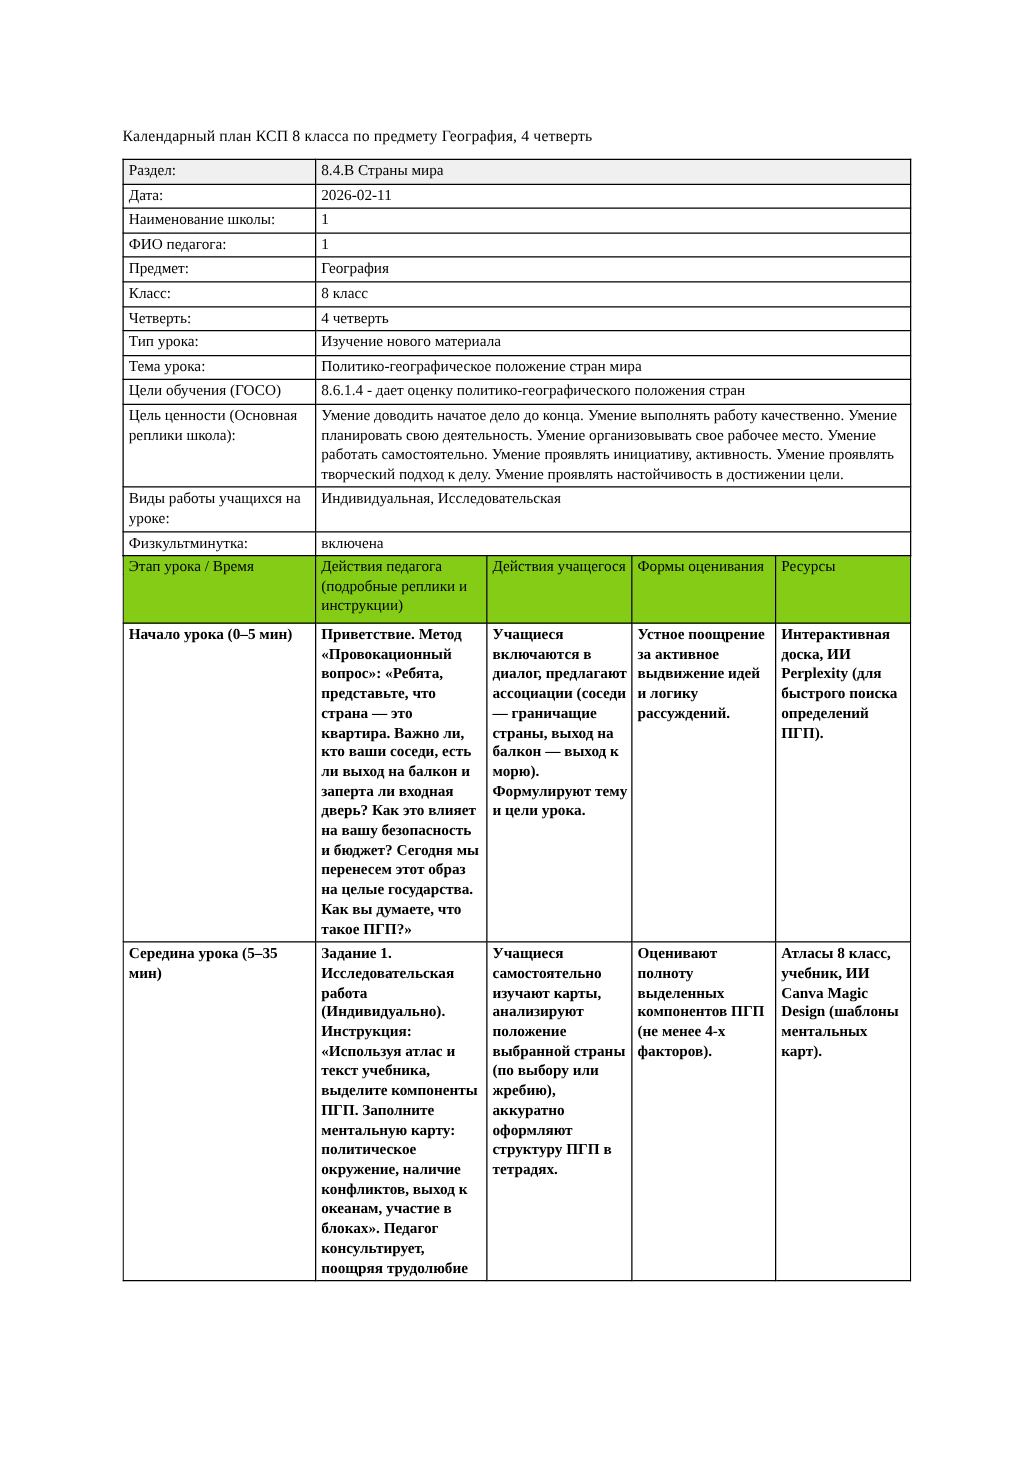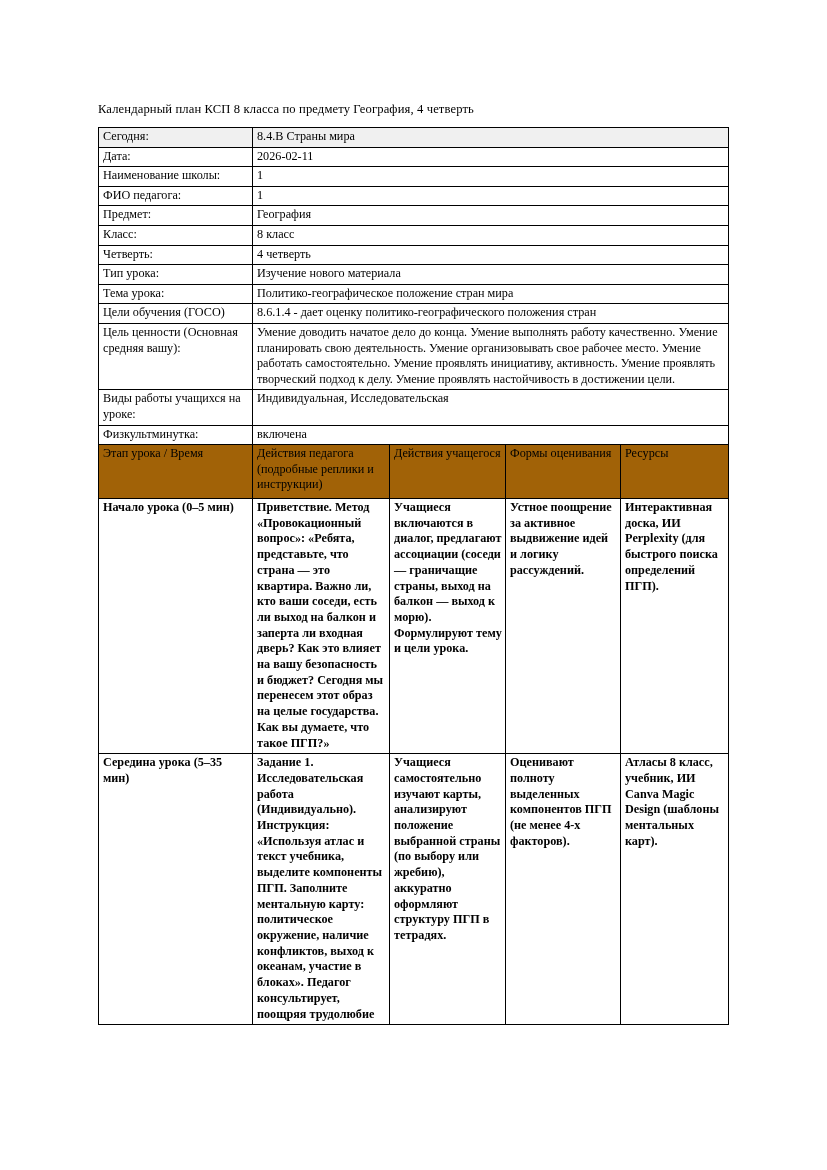--- a/index.html
+++ b/index.html
@@ -75,21 +75,21 @@
   }
 
   
   .flow-table col.c1 { width: 154px; }
   .flow-table col.c2 { width: 137px; }
   .flow-table col.c3 { width: 116px; }
   .flow-table col.c4 { width: 115px; }
   .flow-table col.c5 { width: 108px; }
 
   .flow-table thead td {
-    background: #a16207;
+    background: #84cc16;
     height: 50px;
   }
 
   .flow-table tbody td {
     line-height: 15.7px;
     font-weight: bold;
   }
 
   
   .clip-wrap {
@@ -111,21 +111,21 @@
 
     <div class="doc-title">Календарный план КСП 8 класса по предмету География, 4 четверть</div>
 
     <table class="doc-table info-table">
       <colgroup>
         <col class="c-label">
         <col class="c-value">
       </colgroup>
       <tbody>
           <tr class="shaded">
-            <td>Сегодня:</td>
+            <td>Раздел:</td>
             <td>8.4.В Страны мира</td>
           </tr>
           <tr>
             <td>Дата:</td>
             <td>2026-02-11</td>
           </tr>
           <tr>
             <td>Наименование школы:</td>
             <td>1</td>
           </tr>
@@ -151,21 +151,21 @@
           </tr>
           <tr>
             <td>Тема урока:</td>
             <td>Политико-географическое положение стран мира</td>
           </tr>
           <tr>
             <td>Цели обучения (ГОСО)</td>
             <td>8.6.1.4 - дает оценку политико-географического положения стран</td>
           </tr>
           <tr>
-            <td>Цель ценности (Основная средняя вашу):</td>
+            <td>Цель ценности (Основная реплики школа):</td>
             <td>Умение доводить начатое дело до конца. Умение выполнять работу качественно. Умение планировать свою деятельность. Умение организовывать свое рабочее место. Умение работать самостоятельно. Умение проявлять инициативу, активность. Умение проявлять творческий подход к делу. Умение проявлять настойчивость в достижении цели.</td>
           </tr>
           <tr>
             <td>Виды работы учащихся на уроке:</td>
             <td>Индивидуальная, Исследовательская</td>
           </tr>
           <tr>
             <td>Физкультминутка:</td>
             <td>включена</td>
           </tr>

